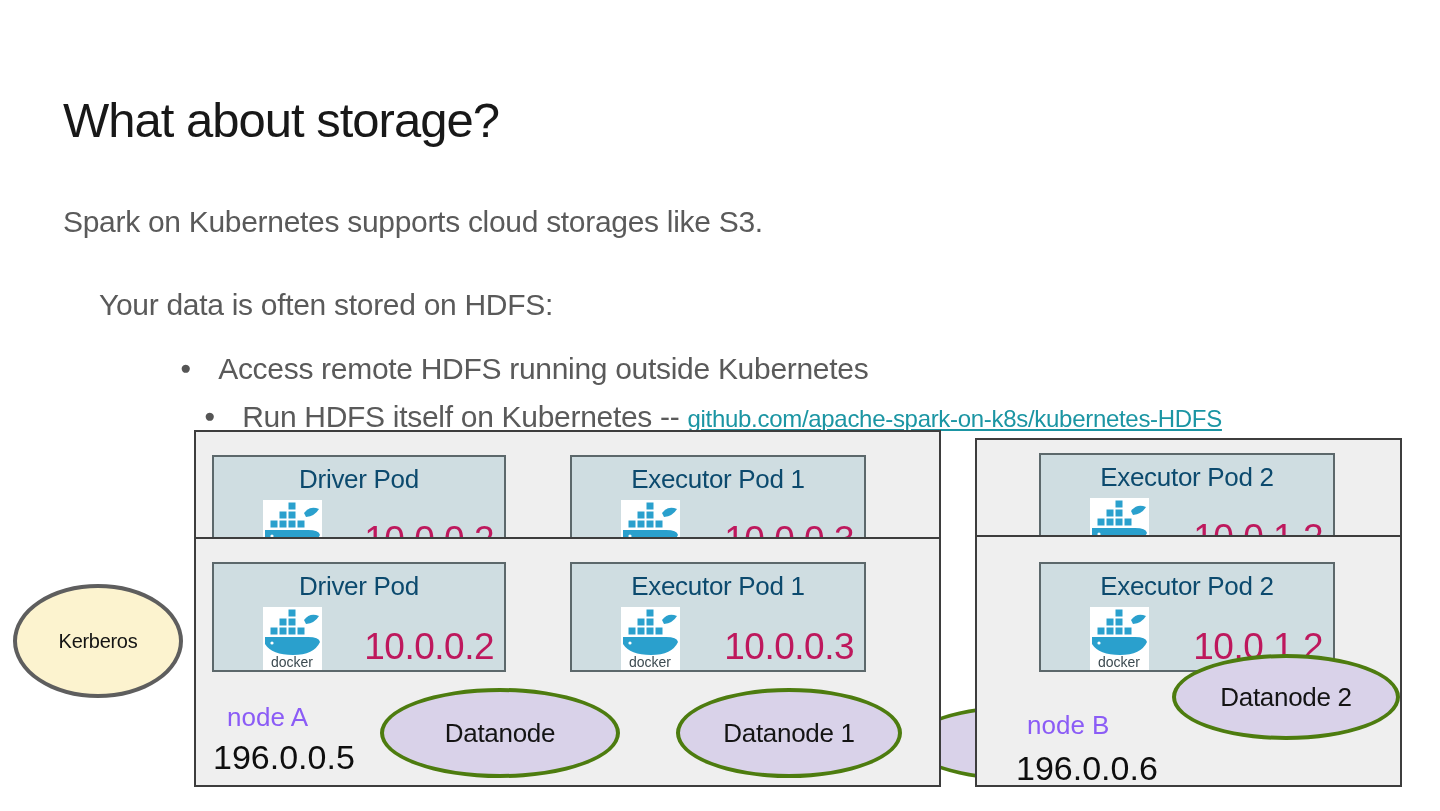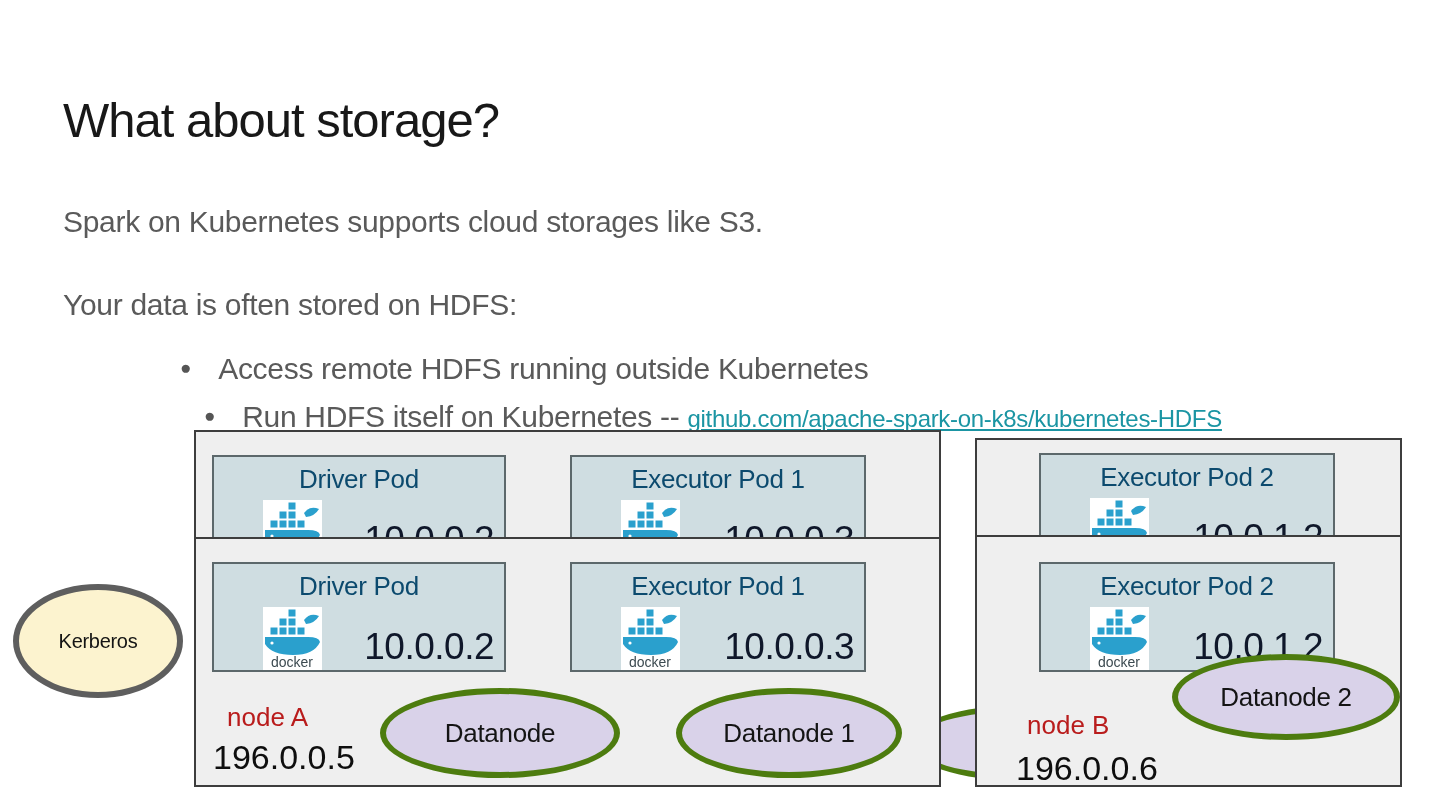--- a/index.html
+++ b/index.html
@@ -30,46 +30,46 @@
   }
   .pod{
     position:absolute; height:110px; background:#cfdde1; border:2px solid #5c686b;
     box-sizing:border-box;
   }
   .pod-title{
     text-align:center; font-size:26px; margin-top:7px; color:#0c4a6e; letter-spacing:-0.3px;
   }
   .pod-logo{position:absolute; left:49px; top:43px;}
   .pod-ip{
-    position:absolute; right:10px; top:64px; font-size:37px; color:#0f172a; line-height:1;
+    position:absolute; right:10px; top:64px; font-size:37px; color:#be185d; line-height:1;
     letter-spacing:-0.5px;
   }
   .lg-bg{fill:#ffffff;}
   .lg-blue rect{fill:#2aa0cd; stroke:#ffffff; stroke-width:1;}
   .lg-blue path{fill:#2aa0cd;}
   .lg-text{font-size:14px; fill:#3c4a50; text-anchor:middle; font-family:"Liberation Sans",sans-serif;}
 
   .oval{
-    position:absolute; border-radius:50%; background:#d9d2e9; border:6px solid #4d7c0f;
+    position:absolute; border-radius:50%; background:#d9d2e9; border:4px solid #4d7c0f;
     box-sizing:border-box; display:flex; align-items:center; justify-content:center;
     font-size:26px; color:#141414; letter-spacing:-0.3px;
   }
   .oval-kerberos{background:#fcf3cf; border-color:#5e5e5e; font-size:20px;}
-  .node-label{position:absolute; font-size:26px; color:#b91c1c; white-space:nowrap;}
+  .node-label{position:absolute; font-size:26px; color:#8b5cf6; white-space:nowrap;}
   .node-ip-label{position:absolute; font-size:34px; color:#0e0e0e; white-space:nowrap;}
 </style>
 </head>
 <body>
 
 <div class="slide">
 
   <div class="abs slide-title">What about storage?</div>
 
   <div class="abs intro" style="top:205px;">Spark on Kubernetes supports cloud storages like S3.</div>
-  <div class="abs intro" style="top:288px;">Your data is often stored on HDFS:</div>
+  <div class="abs intro" style="top:288px;margin-left:36px;">Your data is often stored on HDFS:</div>
 
   <div class="abs bullet-row" style="top:352px;">
     <span class="dot">●</span><span>Access remote HDFS running outside Kubernetes</span>
   </div>
   <div class="abs bullet-row" style="top:400px;margin-left:24px;">
     <span class="dot">●</span><span>Run HDFS itself on Kubernetes -- </span><a class="hdfs-link">github.com/apache-spark-on-k8s/kubernetes-HDFS</a>
   </div>
 
   <div class="node-box z1" style="left:194px; top:430px; width:747px; height:250px;"></div>
   <div class="node-box z1" style="left:975px; top:438px; width:427px; height:250px;"></div>

